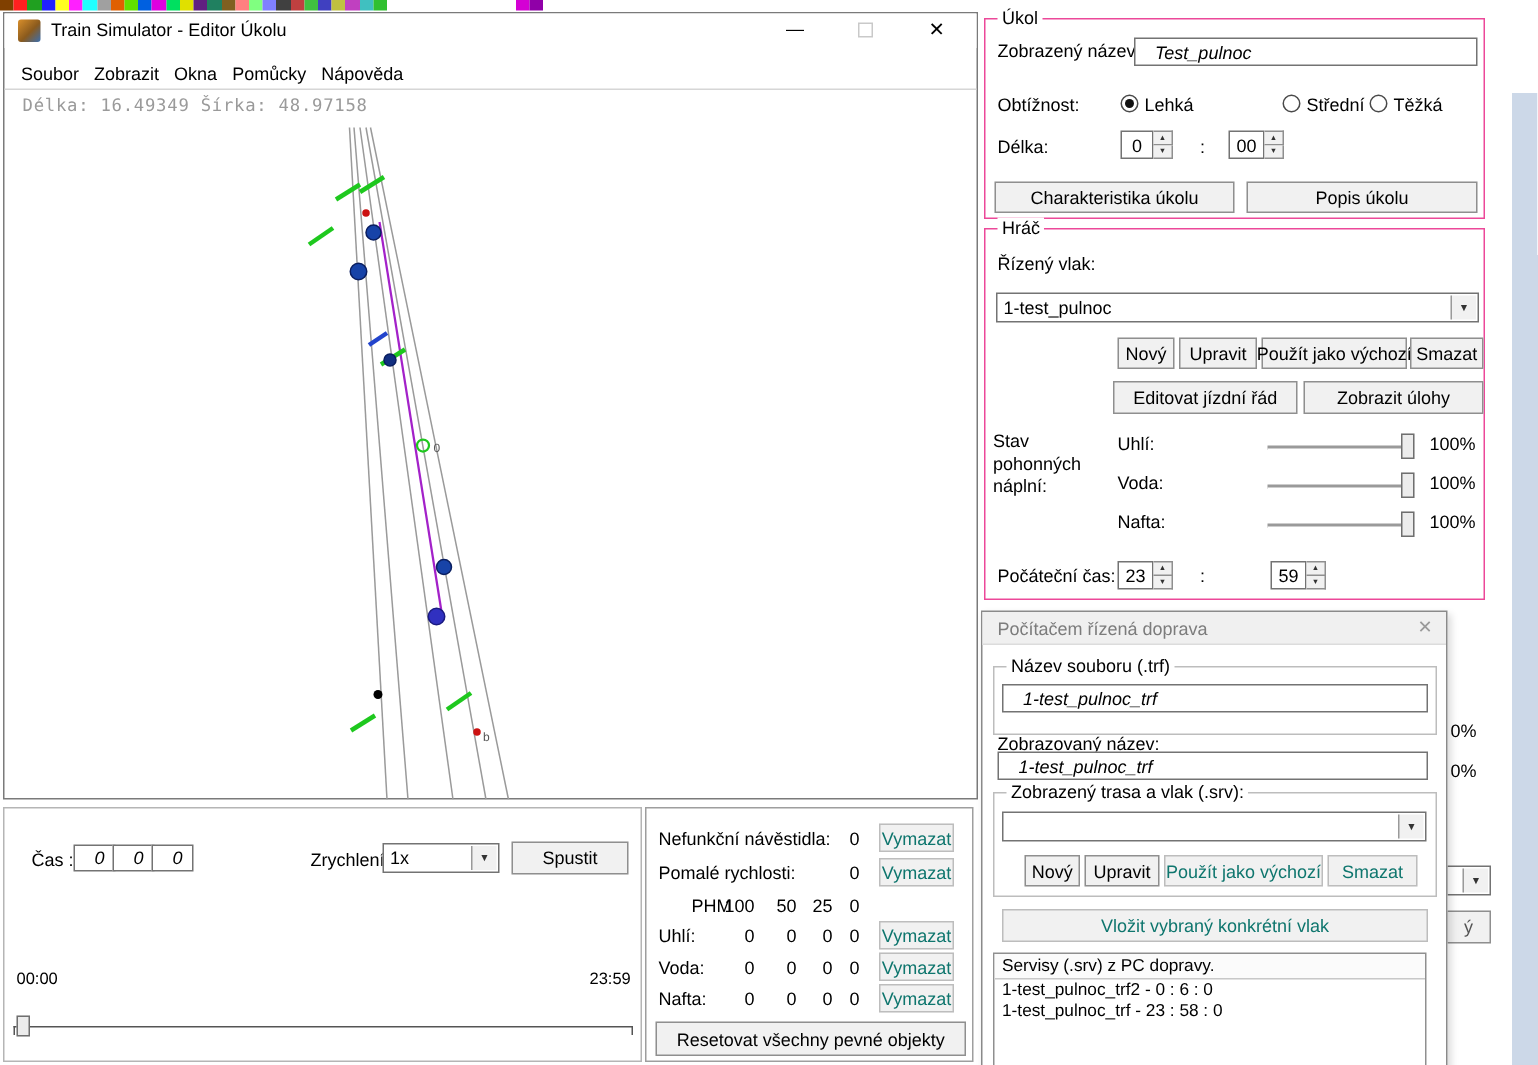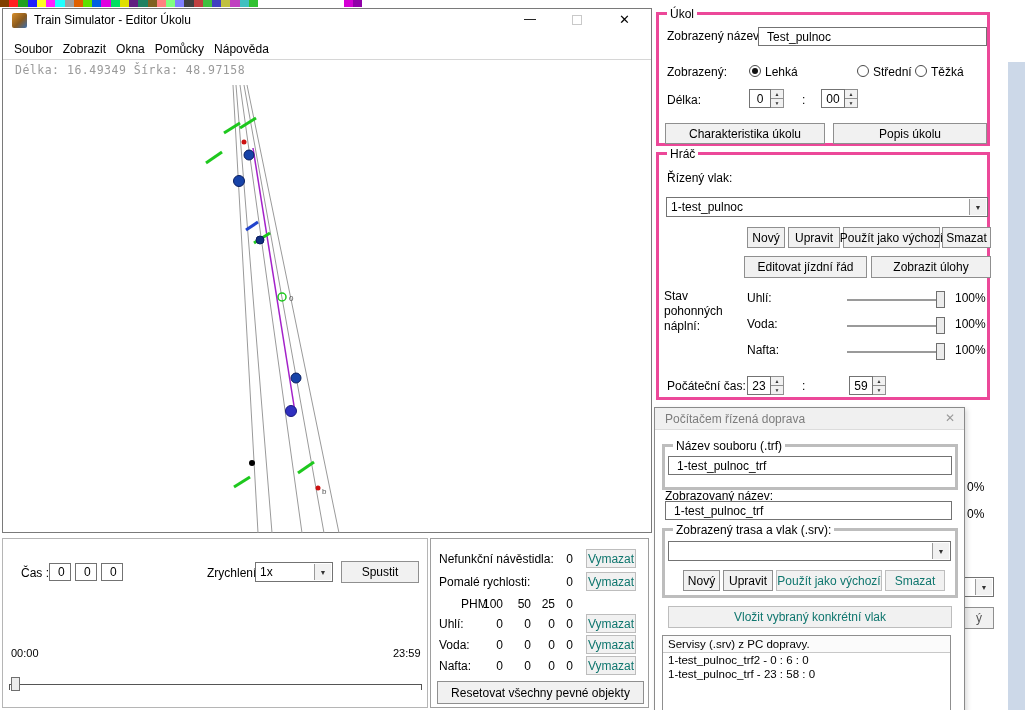--- a/index.html
+++ b/index.html
@@ -5,27 +5,27 @@
   html,body{margin:0;padding:0;}
   #root{position:relative;width:1025px;height:710px;background:#ffffff;overflow:hidden;
         font-family:"Liberation Sans",sans-serif;font-size:12px;color:#000;}
   .a{position:absolute;}
   .lbl{position:absolute;white-space:nowrap;font-size:12px;}
   .btn{position:absolute;display:flex;align-items:center;justify-content:center;
        background:#f1f1f1;border:1px solid #8f8f8f;font-size:12px;box-sizing:border-box;
        white-space:nowrap;cursor:default;}
   .btn.disabled{color:#0f766e;border-color:#bdbdbd;}
   .inp{position:absolute;background:#fff;border:1px solid #737373;font-size:12px;
-       display:flex;align-items:center;padding:0 8px;box-sizing:border-box;white-space:nowrap;}
+       display:flex;align-items:center;padding:0 13px;box-sizing:border-box;white-space:nowrap;font-style:italic;}
   .combo{position:absolute;background:#fff;border:1px solid #737373;font-size:12px;
        display:flex;align-items:center;padding:0 20px 0 4px;box-sizing:border-box;white-space:nowrap;}
   .arrow{position:absolute;right:1px;top:1px;bottom:1px;width:16px;background:#f1f1f1;
        border-left:1px solid #9a9a9a;display:flex;align-items:center;justify-content:center;}
   .arrow::before{content:"▼";font-size:7px;color:#333;}
-  .grp{position:absolute;border:3px solid #ec4899;box-sizing:border-box;}
+  .grp{position:absolute;border:1px solid #ec4899;box-sizing:border-box;}
   .grp-t{position:absolute;top:-8px;left:8px;background:#fff;padding:0 3px;font-size:12px;white-space:nowrap;}
   .spin{position:absolute;display:flex;height:19px;}
   .spin .v{width:22px;background:#fff;border:1px solid #737373;display:flex;align-items:center;
        justify-content:center;font-size:12px;box-sizing:border-box;}
   .spin .ud{display:flex;flex-direction:column;width:13px;}
   .spin .ud div{flex:1;background:#f1f1f1;border:1px solid #8f8f8f;border-left:none;
        display:flex;align-items:center;justify-content:center;box-sizing:border-box;}
   .spin .ud div.dn{border-top:none;}
   .spin .ud .up::before{content:"▲";font-size:5px;color:#333;}
   .spin .ud .dn::before{content:"▼";font-size:5px;color:#333;}
@@ -195,21 +195,21 @@
     <div class="lbl" style="left:126px;top:120px;width:16px;text-align:right;">0</div>
     <div class="btn disabled" style="left:155px;top:117px;width:50px;height:19px;">Vymazat</div>
 
     <div class="btn" style="left:6px;top:142px;width:207px;height:23px;">Resetovat všechny pevné objekty</div>
   </div>
 
   <div class="grp" style="left:656px;top:12px;width:334px;height:134px;">
     <div class="grp-t">Úkol</div>
     <div class="lbl" style="left:8px;top:14px;">Zobrazený název:</div>
     <div class="inp" style="left:99px;top:12px;width:229px;height:19px;">Test_pulnoc</div>
-    <div class="lbl" style="left:8px;top:50px;">Zobrazený:</div>
+    <div class="lbl" style="left:8px;top:50px;">Obtížnost:</div>
     <div class="radio checked" style="left:90px;top:50px;"></div>
     <div class="lbl" style="left:106px;top:50px;">Lehká</div>
     <div class="radio" style="left:198px;top:50px;"></div>
     <div class="lbl" style="left:214px;top:50px;">Střední</div>
     <div class="radio" style="left:256px;top:50px;"></div>
     <div class="lbl" style="left:272px;top:50px;">Těžká</div>
     <div class="lbl" style="left:8px;top:78px;">Délka:</div>
     <div class="spin" style="left:90px;top:74px;">
       <div class="v">0</div>
       <div class="ud">

